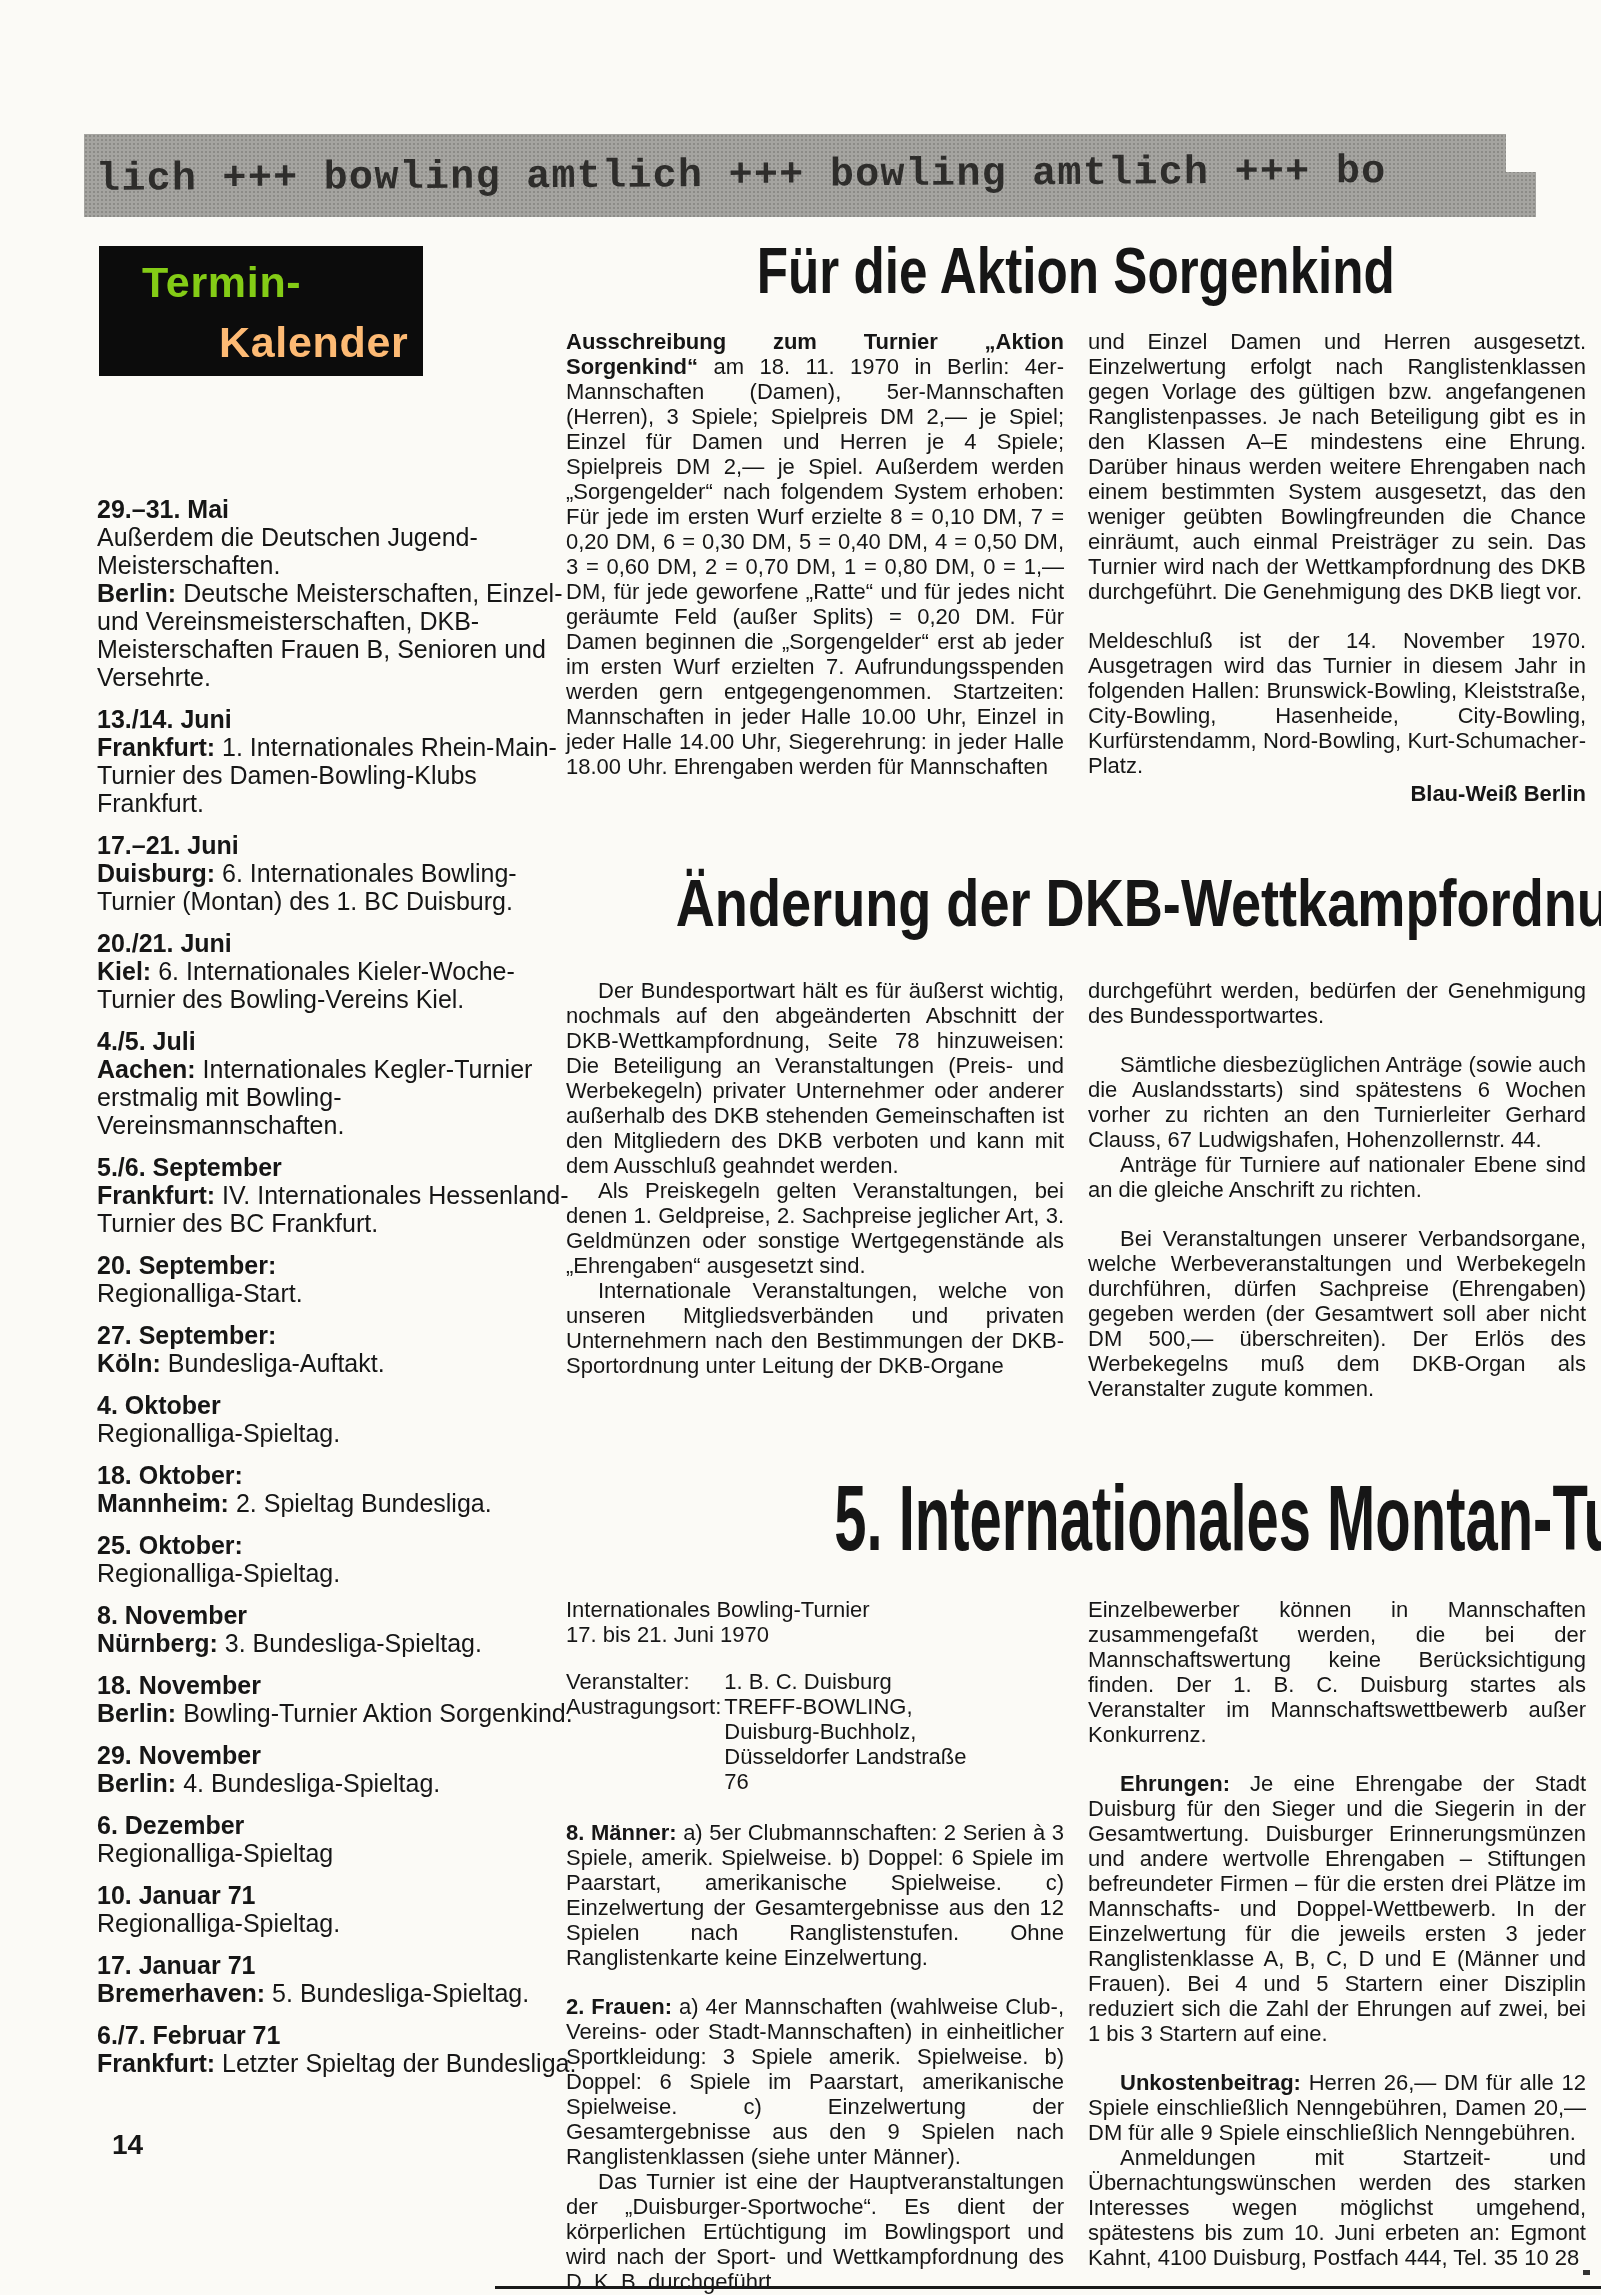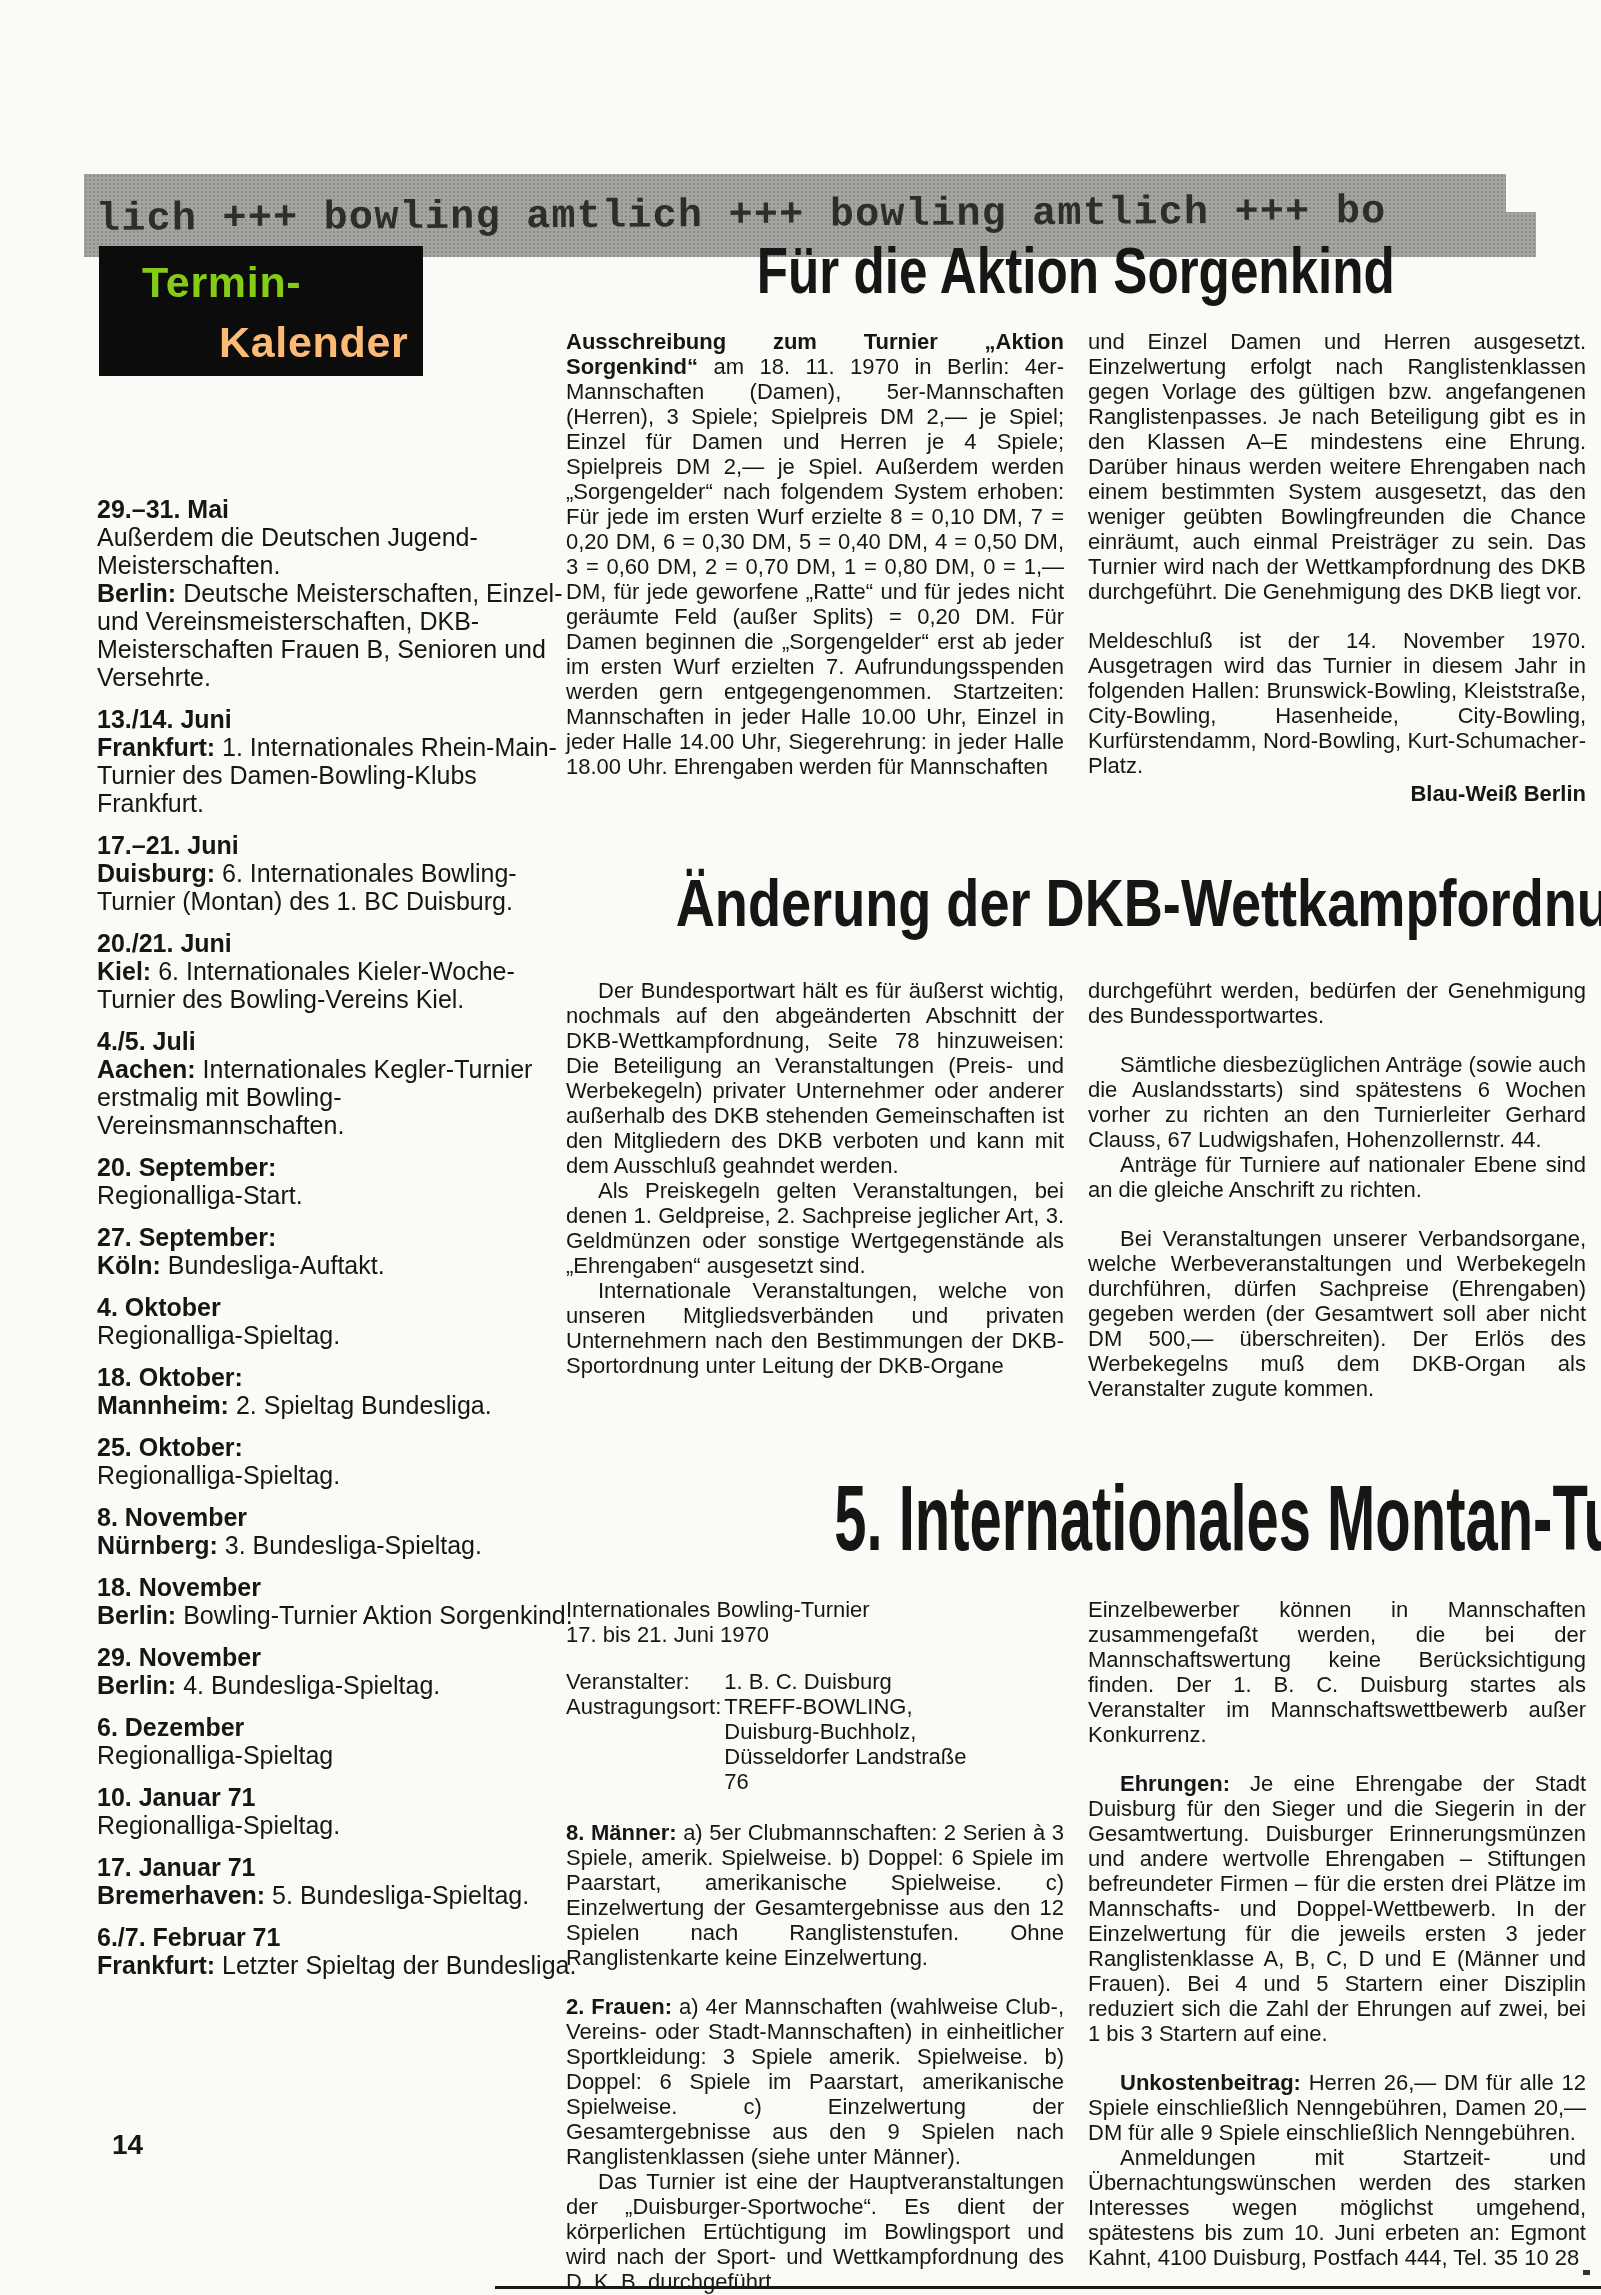--- a/index.html
+++ b/index.html
@@ -6,21 +6,21 @@
   .page{
     position:relative;width:1602px;height:2295px;background:#fbfaf6;
     font-family:"Liberation Sans",sans-serif;color:#161616;overflow:hidden;
   }
   
   .banner{
     position:absolute;left:84px;top:134px;width:1452px;height:83px;
     background-color:#a5a4a0;
     background-image:radial-gradient(#8c8b87 0.8px, transparent 0.9px);
     background-size:4px 4px;
-    display:flex;align-items:center;overflow:hidden;margin-top:40px;
+    display:flex;align-items:center;overflow:hidden;
   }
   .banner-text{
     font-family:"Liberation Mono","DejaVu Sans Mono",monospace;
     font-size:40px;font-weight:bold;color:#2e2d2b;white-space:nowrap;
     padding-left:12px;letter-spacing:1.3px;transform:rotate(-0.35deg);
   }
   .banner-notch{position:absolute;right:0;top:0;width:30px;height:38px;background:#fbfaf6;}
   
   .kalbox{
     position:absolute;left:99px;top:246px;width:324px;height:130px;background:#0c0c0c;
@@ -91,20 +91,24 @@
     </div>
     <div class="cal-entry">
       <p class="date">20./21. Juni</p>
       <p><b>Kiel:</b> <span>6. Internationales Kieler-Woche-Turnier des Bowling-Vereins Kiel.</span></p>
     </div>
     <div class="cal-entry">
       <p class="date">4./5. Juli</p>
       <p><b>Aachen:</b> <span>Internationales Kegler-Turnier erstmalig mit Bowling-Vereinsmannschaften.</span></p>
     </div>
     <div class="cal-entry">
+      <p class="date">5./6. September</p>
+      <p><b>Frankfurt:</b> <span>IV. Internationales Hessenland-Turnier des BC Frankfurt.</span></p>
+    </div>
+    <div class="cal-entry">
       <p class="date">20. September:</p>
       <p><b></b> <span>Regionalliga-Start.</span></p>
     </div>
     <div class="cal-entry">
       <p class="date">27. September:</p>
       <p><b>Köln:</b> <span>Bundesliga-Auftakt.</span></p>
     </div>
     <div class="cal-entry">
       <p class="date">4. Oktober</p>
       <p><b></b> <span>Regionalliga-Spieltag.</span></p>

